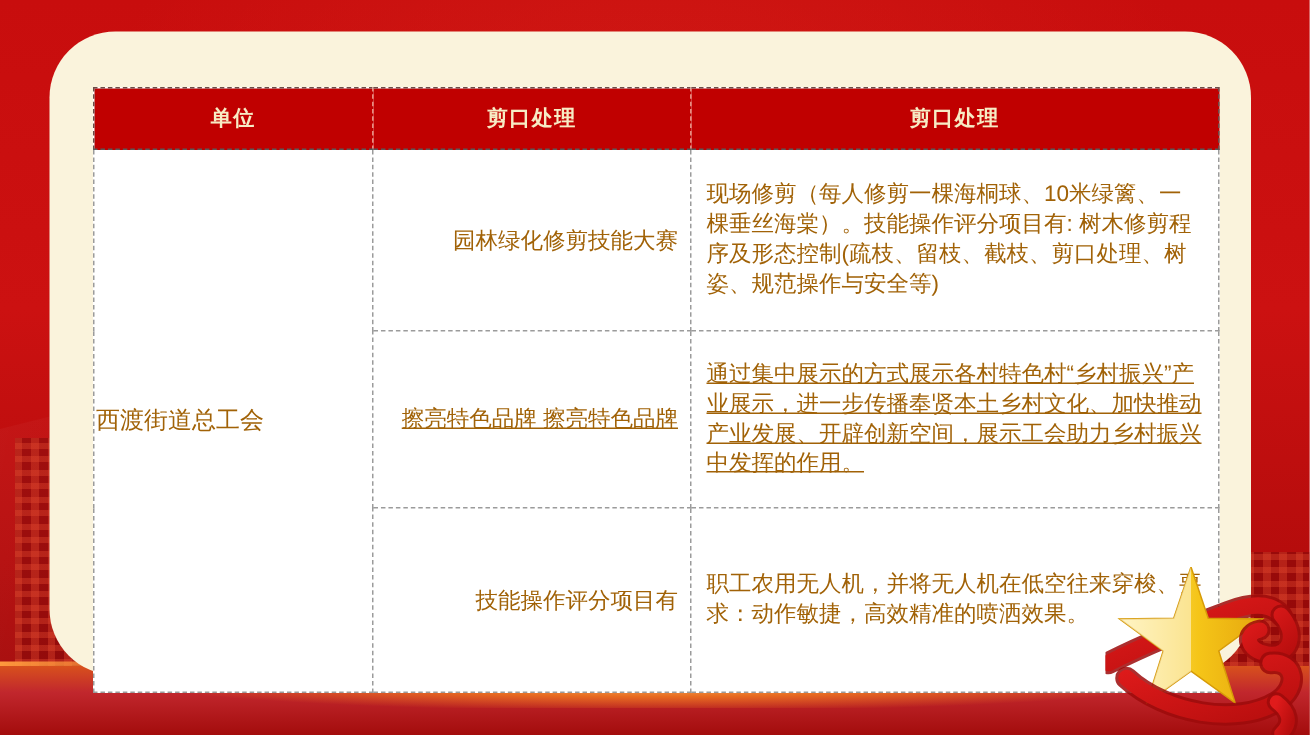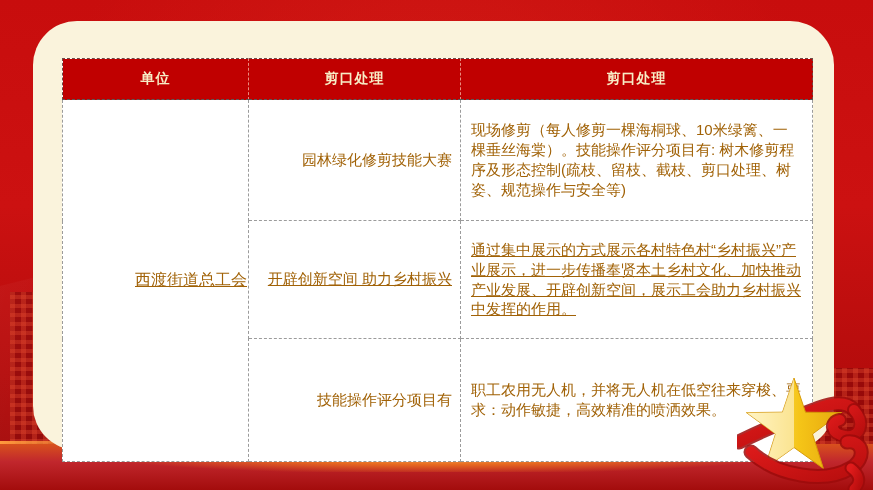--- a/index.html
+++ b/index.html
@@ -60,21 +60,21 @@
   }
   th:first-child{border-left:1px dashed #6e4c48;}
   th:last-child{border-right:1px dashed #6e4c48;}
   td{
     border:1px dashed #9b9b9b;color:#a16207;
     font-size:15px;vertical-align:middle;background:#ffffff;
   }
   tr.r1 td{height:106px;}
   tr.r2 td{height:103px;text-decoration:underline;}
   tr.r3 td{height:108px;}
-  .cell-unit{text-align:right;font-size:16px;text-decoration:underline;}
+  .cell-unit{text-align:left;font-size:16px;}
   .cell-theme{text-align:right;padding:4px 8px;}
   .cell-content{text-align:left;padding:7px 10px;line-height:1.33;}
   
   .star-deco{position:absolute;left:737px;top:378px;width:136px;height:114px;}
 </style>
 </head>
 <body>
 
 <div class="bg"></div>
 <div class="ray"></div>
@@ -101,21 +101,21 @@
         <th>剪口处理</th>
       </tr>
     </thead>
     <tbody>
       <tr class="r1">
         <td class="cell-unit" rowspan="3">西渡街道总工会</td>
         <td class="cell-theme">园林绿化修剪技能大赛</td>
         <td class="cell-content">现场修剪（每人修剪一棵海桐球、10米绿篱、一棵垂丝海棠）。技能操作评分项目有: 树木修剪程序及形态控制(疏枝、留枝、截枝、剪口处理、树姿、规范操作与安全等)</td>
       </tr>
       <tr class="r2">
-        <td class="cell-theme">开辟创新空间 助力乡村振兴</td>
+        <td class="cell-theme">擦亮特色品牌 擦亮特色品牌</td>
         <td class="cell-content">通过集中展示的方式展示各村特色村“乡村振兴”产业展示，进一步传播奉贤本土乡村文化、加快推动产业发展、开辟创新空间，展示工会助力乡村振兴中发挥的作用。</td>
       </tr>
       <tr class="r3">
         <td class="cell-theme">技能操作评分项目有</td>
         <td class="cell-content">职工农用无人机，并将无人机在低空往来穿梭、要求：动作敏捷，高效精准的喷洒效果。</td>
       </tr>
     </tbody>
   </table>
 </div>
 

